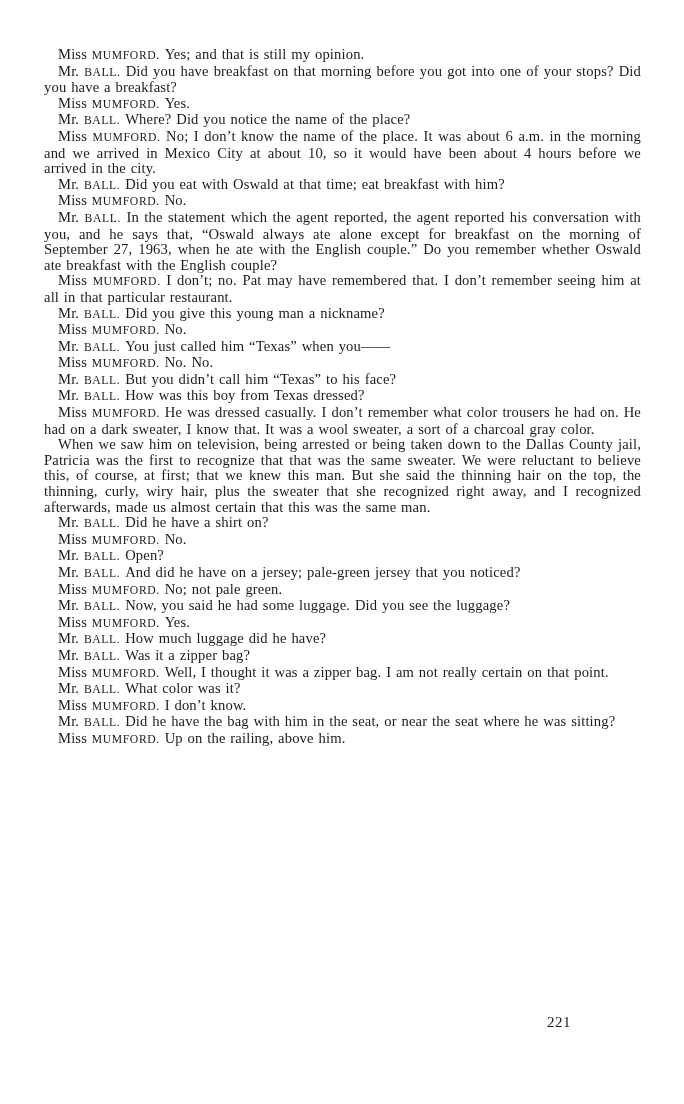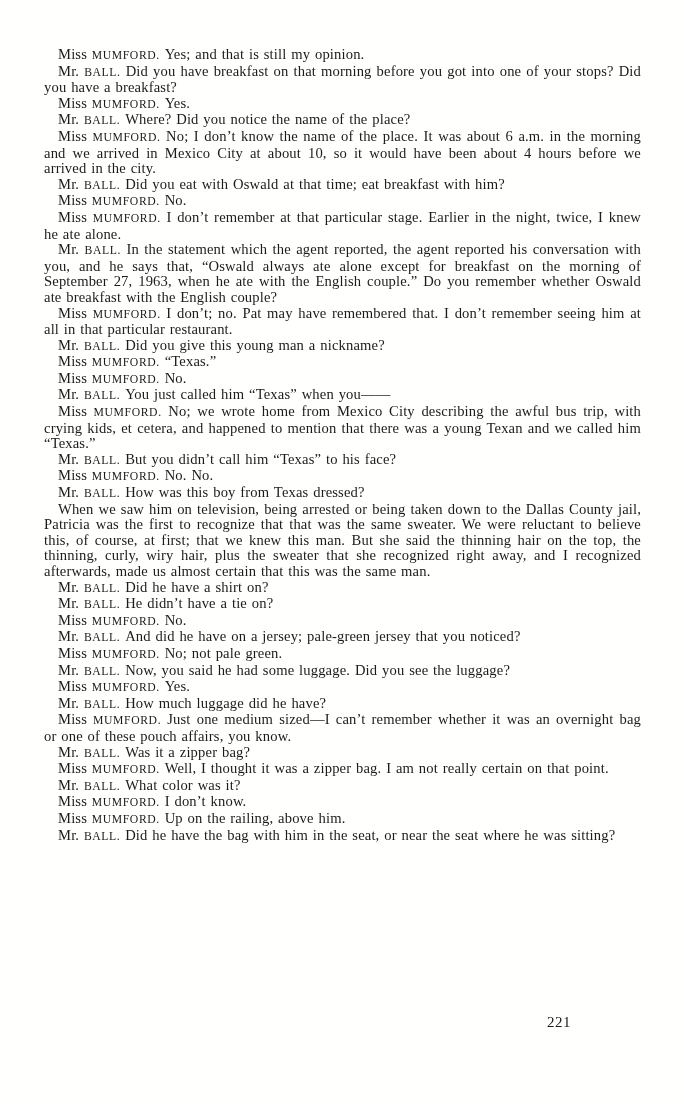--- a/index.html
+++ b/index.html
@@ -61,73 +61,70 @@
 
   <p class="para"><span class="speaker"><span class="sp-title">Mr.&nbsp;</span><span class="sp-name">Ball.</span></span><span class="speech">&nbsp;Where? Did you notice the name of the place?</span></p>
 
   <p class="para"><span class="speaker"><span class="sp-title">Miss&nbsp;</span><span class="sp-name">Mumford.</span></span><span class="speech">&nbsp;No; I don’t know the name of the place. It was about 6 a.m. in the morning and we arrived in Mexico City at about 10, so it would have been about 4 hours before we arrived in the city.</span></p>
 
   <p class="para"><span class="speaker"><span class="sp-title">Mr.&nbsp;</span><span class="sp-name">Ball.</span></span><span class="speech">&nbsp;Did you eat with Oswald at that time; eat breakfast with him?</span></p>
 
   <p class="para"><span class="speaker"><span class="sp-title">Miss&nbsp;</span><span class="sp-name">Mumford.</span></span><span class="speech">&nbsp;No.</span></p>
 
 
-  <p class="para"><span class="speaker"><span class="sp-title">Miss&nbsp;</span><span class="sp-name">Mumford.</span></span><span class="speech">&nbsp;I don’t remember at that particular stage. Earlier in the night, twice, I knew he ate alone.</span></p>
 
   <p class="para"><span class="speaker"><span class="sp-title">Mr.&nbsp;</span><span class="sp-name">Ball.</span></span><span class="speech">&nbsp;In the statement which the agent reported, the agent reported his conversation with you, and he says that, “Oswald always ate alone except for breakfast on the morning of September 27, 1963, when he ate with the English couple.” Do you remember whether Oswald ate breakfast with the English couple?</span></p>
 
   <p class="para"><span class="speaker"><span class="sp-title">Miss&nbsp;</span><span class="sp-name">Mumford.</span></span><span class="speech">&nbsp;I don’t; no. Pat may have remembered that. I don’t remember seeing him at all in that particular restaurant.</span></p>
 
   <p class="para"><span class="speaker"><span class="sp-title">Mr.&nbsp;</span><span class="sp-name">Ball.</span></span><span class="speech">&nbsp;Did you give this young man a nickname?</span></p>
 
-  <p class="para"><span class="speaker"><span class="sp-title">Miss&nbsp;</span><span class="sp-name">Mumford.</span></span><span class="speech">&nbsp;“Texas.”</span></p>
 
 
   <p class="para"><span class="speaker"><span class="sp-title">Miss&nbsp;</span><span class="sp-name">Mumford.</span></span><span class="speech">&nbsp;No.</span></p>
 
   <p class="para"><span class="speaker"><span class="sp-title">Mr.&nbsp;</span><span class="sp-name">Ball.</span></span><span class="speech">&nbsp;You just called him “Texas” when you——</span></p>
 
-  <p class="para"><span class="speaker"><span class="sp-title">Miss&nbsp;</span><span class="sp-name">Mumford.</span></span><span class="speech">&nbsp;No; we wrote home from Mexico City describing the awful bus trip, with crying kids, et cetera, and happened to mention that there was a young Texan and we called him “Texas.”</span></p>
+
+  <p class="para"><span class="speaker"><span class="sp-title">Miss&nbsp;</span><span class="sp-name">Mumford.</span></span><span class="speech">&nbsp;No. No.</span></p>
 
   <p class="para"><span class="speaker"><span class="sp-title">Mr.&nbsp;</span><span class="sp-name">Ball.</span></span><span class="speech">&nbsp;But you didn’t call him “Texas” to his face?</span></p>
 
-  <p class="para"><span class="speaker"><span class="sp-title">Miss&nbsp;</span><span class="sp-name">Mumford.</span></span><span class="speech">&nbsp;No. No.</span></p>
-
   <p class="para"><span class="speaker"><span class="sp-title">Mr.&nbsp;</span><span class="sp-name">Ball.</span></span><span class="speech">&nbsp;How was this boy from Texas dressed?</span></p>
 
+  <p class="para"><span class="speaker"><span class="sp-title">Miss&nbsp;</span><span class="sp-name">Mumford.</span></span><span class="speech">&nbsp;He was dressed casually. I don’t remember what color trousers he had on. He had on a dark sweater, I know that. It was a wool sweater, a sort of a charcoal gray color.</span></p>
 
   <p class="para"><span class="speech">When we saw him on television, being arrested or being taken down to the Dallas County jail, Patricia was the first to recognize that that was the same sweater. We were reluctant to believe this, of course, at first; that we knew this man. But she said the thinning hair on the top, the thinning, curly, wiry hair, plus the sweater that she recognized right away, and I recognized afterwards, made us almost certain that this was the same man.</span></p>
 
   <p class="para"><span class="speaker"><span class="sp-title">Mr.&nbsp;</span><span class="sp-name">Ball.</span></span><span class="speech">&nbsp;Did he have a shirt on?</span></p>
 
 
-  <p class="para"><span class="speaker"><span class="sp-title">Mr.&nbsp;</span><span class="sp-name">Ball.</span></span><span class="speech">&nbsp;He didn’t have a tie on?</span></p>
 
   <p class="para"><span class="speaker"><span class="sp-title">Miss&nbsp;</span><span class="sp-name">Mumford.</span></span><span class="speech">&nbsp;No.</span></p>
 
+  <p class="para"><span class="speaker"><span class="sp-title">Mr.&nbsp;</span><span class="sp-name">Ball.</span></span><span class="speech">&nbsp;Open?</span></p>
 
 
   <p class="para"><span class="speaker"><span class="sp-title">Mr.&nbsp;</span><span class="sp-name">Ball.</span></span><span class="speech">&nbsp;And did he have on a jersey; pale-green jersey that you noticed?</span></p>
 
   <p class="para"><span class="speaker"><span class="sp-title">Miss&nbsp;</span><span class="sp-name">Mumford.</span></span><span class="speech">&nbsp;No; not pale green.</span></p>
 
   <p class="para"><span class="speaker"><span class="sp-title">Mr.&nbsp;</span><span class="sp-name">Ball.</span></span><span class="speech">&nbsp;Now, you said he had some luggage. Did you see the luggage?</span></p>
 
   <p class="para"><span class="speaker"><span class="sp-title">Miss&nbsp;</span><span class="sp-name">Mumford.</span></span><span class="speech">&nbsp;Yes.</span></p>
 
   <p class="para"><span class="speaker"><span class="sp-title">Mr.&nbsp;</span><span class="sp-name">Ball.</span></span><span class="speech">&nbsp;How much luggage did he have?</span></p>
 
-  <p class="para"><span class="speaker"><span class="sp-title">Miss&nbsp;</span><span class="sp-name">Mumford.</span></span><span class="speech">&nbsp;Just one medium sized—I can’t remember whether it was an overnight bag or one of these pouch affairs, you know.</span></p>
 
   <p class="para"><span class="speaker"><span class="sp-title">Mr.&nbsp;</span><span class="sp-name">Ball.</span></span><span class="speech">&nbsp;Was it a zipper bag?</span></p>
 
   <p class="para"><span class="speaker"><span class="sp-title">Miss&nbsp;</span><span class="sp-name">Mumford.</span></span><span class="speech">&nbsp;Well, I thought it was a zipper bag. I am not really certain on that point.</span></p>
 
   <p class="para"><span class="speaker"><span class="sp-title">Mr.&nbsp;</span><span class="sp-name">Ball.</span></span><span class="speech">&nbsp;What color was it?</span></p>
 
   <p class="para"><span class="speaker"><span class="sp-title">Miss&nbsp;</span><span class="sp-name">Mumford.</span></span><span class="speech">&nbsp;I don’t know.</span></p>
 
+  <p class="para"><span class="speaker"><span class="sp-title">Mr.&nbsp;</span><span class="sp-name">Ball.</span></span><span class="speech">&nbsp;Did he have the bag with him in the seat, or near the seat where he was sitting?</span></p>
+
   <p class="para"><span class="speaker"><span class="sp-title">Miss&nbsp;</span><span class="sp-name">Mumford.</span></span><span class="speech">&nbsp;Up on the railing, above him.</span></p>
-
-  <p class="para"><span class="speaker"><span class="sp-title">Mr.&nbsp;</span><span class="sp-name">Ball.</span></span><span class="speech">&nbsp;Did he have the bag with him in the seat, or near the seat where he was sitting?</span></p>
 </main>
   <div class="page-number">221</div>
 </div>
 
 </body></html>

